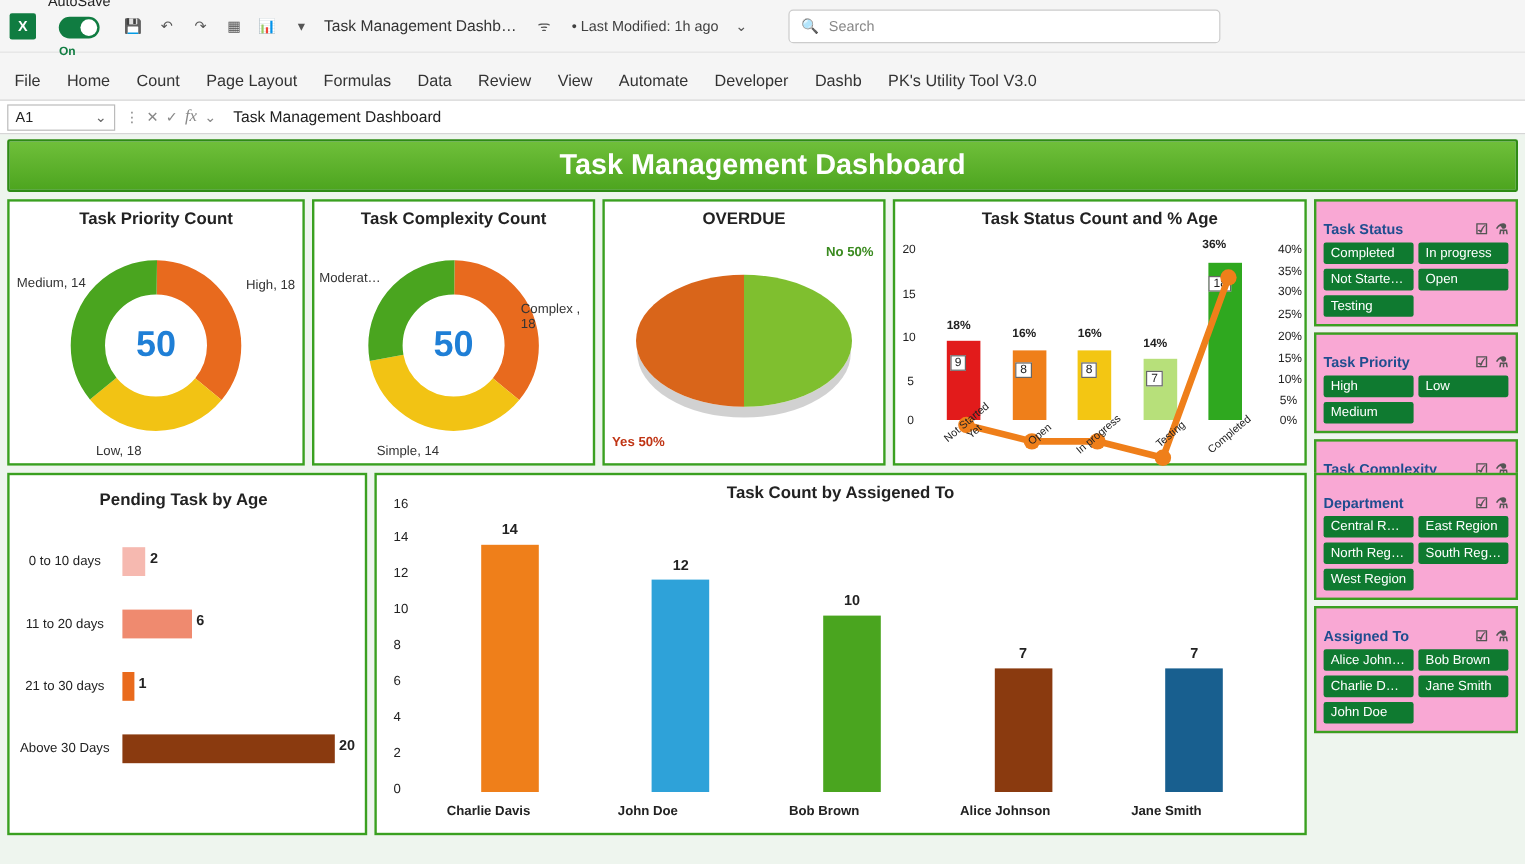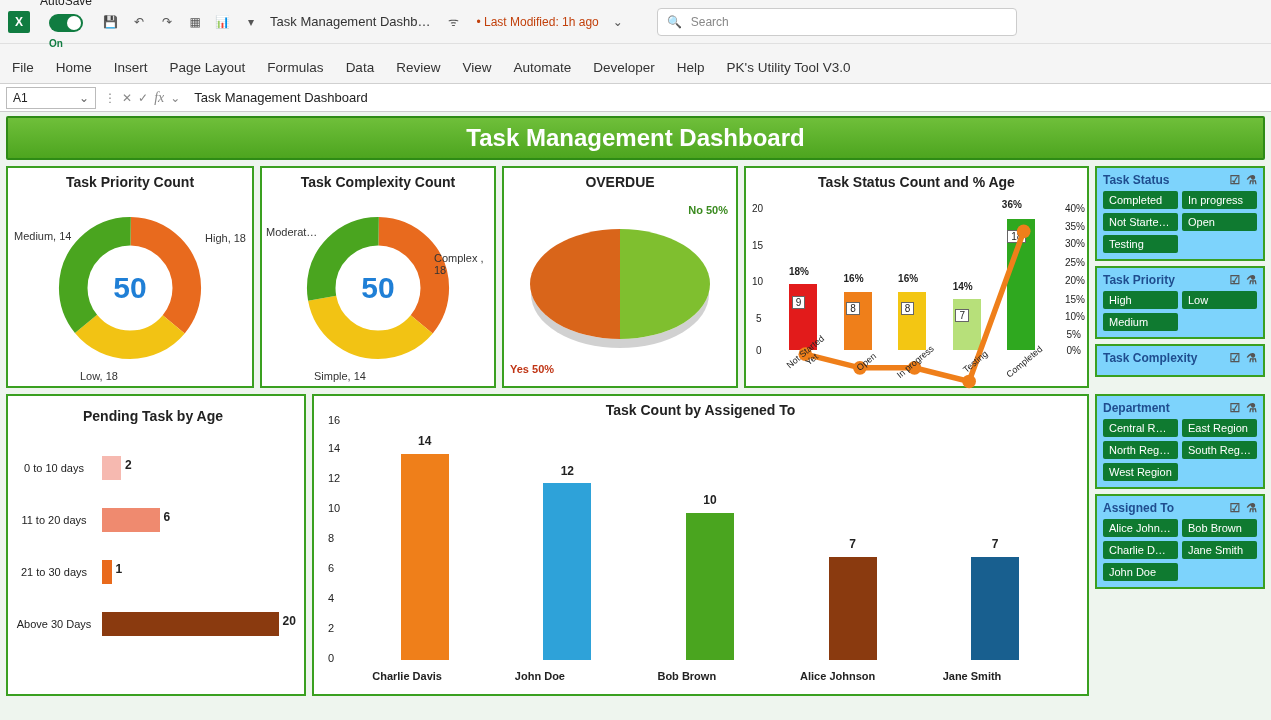--- a/index.html
+++ b/index.html
@@ -6,21 +6,21 @@
   body { background: #f0f0f0; width: 1271px; height: 720px; overflow: hidden; font-size: 12px; color: #222; }
 
   
   .titlebar { height: 44px; background: #f5f5f5; display: flex; align-items: center; padding: 0 8px; gap: 10px; border-bottom: 1px solid #e0e0e0; }
   .excel-logo { width: 22px; height: 22px; background: #107c41; color: #fff; font-weight: bold; font-size: 12px; display: flex; align-items: center; justify-content: center; border-radius: 2px; }
   .autosave { display: flex; align-items: center; gap: 6px; font-size: 12px; flex-direction: column; }
   .toggle { width: 34px; height: 18px; background: #107c41; border-radius: 10px; position: relative; }
   .toggle::after { content:''; position:absolute; right:2px; top:2px; width:14px; height:14px; background:#fff; border-radius:50%; }
   .tb-icon { width:18px; height:18px; display:flex; align-items:center; justify-content:center; color:#555; cursor:pointer; }
   .filename { font-size: 13px; color: #333; }
-  .last-mod { font-size: 12px; color: #c2410c; margin-left: 4px; }
+  .last-mod { font-size: 12px; color: #404040; margin-left: 4px; }
   .search-box { margin-left: 20px; flex: 0 0 360px; height: 28px; background: #fff; border: 1px solid #ccc; border-radius: 4px; display:flex; align-items:center; padding:0 10px; gap:8px; color:#888; }
 
   
   .ribbon-tabs { height: 40px; background: #f5f5f5; display:flex; align-items:flex-end; padding: 0 12px; gap: 22px; border-bottom: 1px solid #d0d0d0; }
   .ribbon-tabs span { font-size: 13.5px; color: #333; padding-bottom: 8px; cursor:pointer; }
 
   
   .formula-bar { height: 28px; background: #fff; display:flex; align-items:center; border-bottom: 1px solid #ccc; }
   .namebox { width: 90px; height: 22px; border: 1px solid #bbb; margin-left: 6px; padding: 0 6px; display:flex; align-items:center; background:#fff; font-size:12px; }
   .namebox .dd { margin-left:auto; color:#666; }
@@ -65,21 +65,21 @@
 
   .vbars { position:absolute; left:44px; right:16px; top:28px; bottom:34px; }
   .vbar { position:absolute; bottom:0; width:48px; }
   .vbar-lbl { position:absolute; font-size:12px; font-weight:bold; width:48px; text-align:center; }
   .vbar-cat { position:absolute; bottom:-22px; font-size:11px; width:110px; text-align:left; font-weight:bold; }
   .vy { position:absolute; font-size:11px; left:14px; }
 
   
   .slicers { width:170px; display:flex; flex-direction:column; gap:5px; }
   .slicer-combo { display:flex; flex-direction:column; gap:5px; height:100%; }
-  .slicer { background:#7dd3fc; border:2px solid #3aa020; padding:5px 6px 6px 6px; }
+  .slicer { background:#f9a8d4; border:2px solid #3aa020; padding:16px 6px 6px 6px; }
   .slicer-hdr { display:flex; align-items:center; gap:6px; font-size:12px; font-weight:bold; color:#1f4d8f; margin-bottom:4px; }
   .slicer-hdr .sp { margin-left:auto; display:flex; gap:6px; color:#555; }
   .slicer-btns { display:flex; flex-wrap:wrap; gap:4px; }
   .sbtn { flex:0 0 calc(50% - 2px); background:#0f7a30; color:#fff; font-size:11px; padding:3px 6px; border-radius:2px; white-space:nowrap; overflow:hidden; text-overflow:ellipsis; cursor:pointer; }
 
   svg.lineoverlay { position:absolute; inset:0; }
 </style>
 </head>
 <body>
 
@@ -102,29 +102,29 @@
   <span class="tb-icon">⌄</span>
   <div class="search-box">
     <span>🔍</span>
     <span>Search</span>
   </div>
 </div>
 
 <div class="ribbon-tabs">
   <span>File</span>
   <span>Home</span>
-  <span>Insert</span>
+  <span>Count</span>
   <span>Page Layout</span>
   <span>Formulas</span>
   <span>Data</span>
   <span>Review</span>
   <span>View</span>
   <span>Automate</span>
   <span>Developer</span>
-  <span>Help</span>
+  <span>Dashb</span>
   <span>PK's Utility Tool V3.0</span>
 </div>
 
 <div class="formula-bar">
   <div class="namebox">
     <span>A1</span>
     <span class="dd">⌄</span>
   </div>
   <div class="fb-btns">
     <span>⋮</span>

